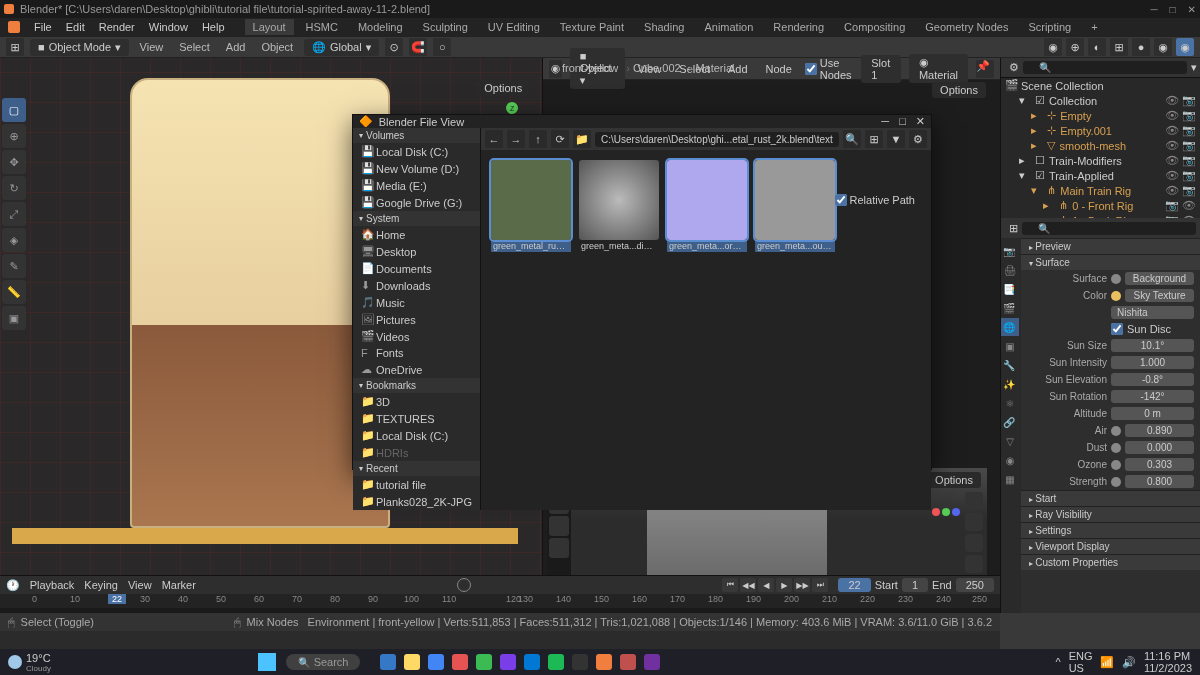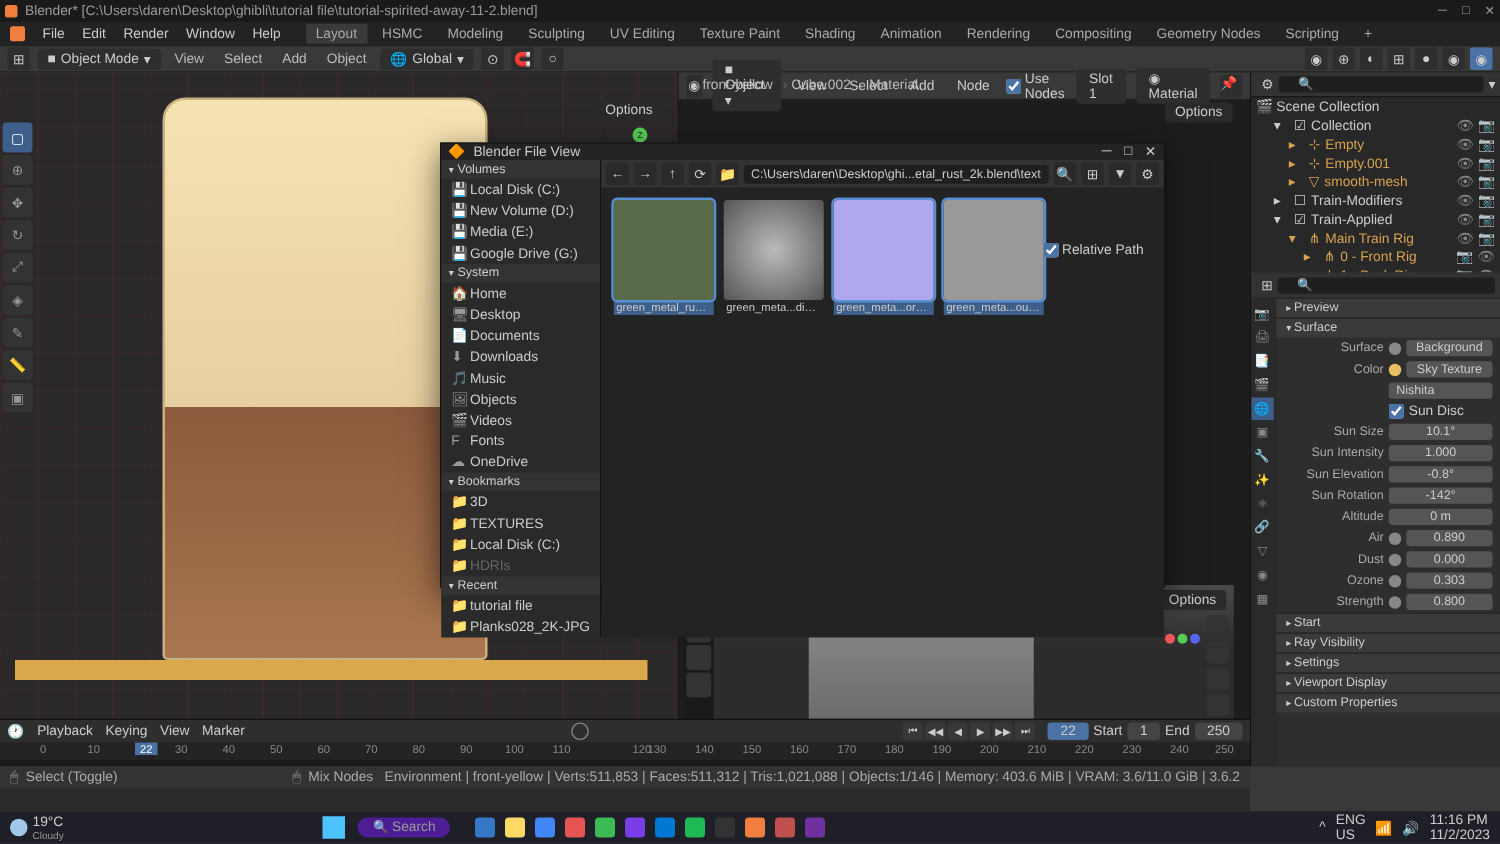--- a/index.html
+++ b/index.html
@@ -123,21 +123,21 @@
 .timeline-bar .track{height:6px;background:#1a1a1a;}
 
 
 .status1 { position:absolute; bottom:44px; left:0; right:200px; height:18px; background:#333; display:flex; align-items:center; padding:0 8px; font-size:10px; color:#aaa;}
 .status1 .right{margin-left:auto;}
 .status2 { position:absolute; bottom:26px; left:0; right:200px; height:18px; background:#2b2b2b; display:flex; align-items:center; padding:0 8px; font-size:10px; color:#aaa;}
 
 
 .taskbar { position:absolute; bottom:0; left:0; right:0; height:26px; background:#1f1f28; display:flex; align-items:center; padding:0 8px; gap:10px;}
 .taskbar .start { width:18px; height:18px; background:#4cc2ff;}
-.taskbar .search { background:#4c1d95; padding:2px 12px; border-radius:12px; font-size:10px; color:#999;}
+.taskbar .search { background:#404040; padding:2px 12px; border-radius:12px; font-size:10px; color:#999;}
 .taskbar .icons{display:flex;gap:8px;margin-left:10px;}
 .taskbar .icons .i{width:16px;height:16px;border-radius:3px;}
 .taskbar .sys{margin-left:auto;display:flex;gap:8px;align-items:center;font-size:9px;color:#ccc;}
 .taskbar .weather{display:flex;gap:4px;align-items:center;font-size:9px;}
 .taskbar .weather .wi{width:14px;height:14px;background:#a0c8e8;border-radius:50%;}
 
 .right-props-icons{width:20px;background:#2a2a2a;display:flex;flex-direction:column;gap:1px;padding-top:4px;}
 .right-props-icons .pi{width:18px;height:18px;display:flex;align-items:center;justify-content:center;color:#888;font-size:10px;}
 .right-props-icons .pi.active{background:#3d5f8a;color:#fff;}
 .props-flex{display:flex;height:100%;}
@@ -548,21 +548,21 @@
       <div class="item">
           <span class="i">⬇</span>
           <span>Downloads</span>
         </div>
       <div class="item">
           <span class="i">🎵</span>
           <span>Music</span>
         </div>
       <div class="item">
           <span class="i">🖼</span>
-          <span>Objects</span>
+          <span>Pictures</span>
         </div>
       <div class="item">
           <span class="i">🎬</span>
           <span>Videos</span>
         </div>
       <div class="item">
           <span class="i">F</span>
           <span>Fonts</span>
         </div>
       <div class="item">

